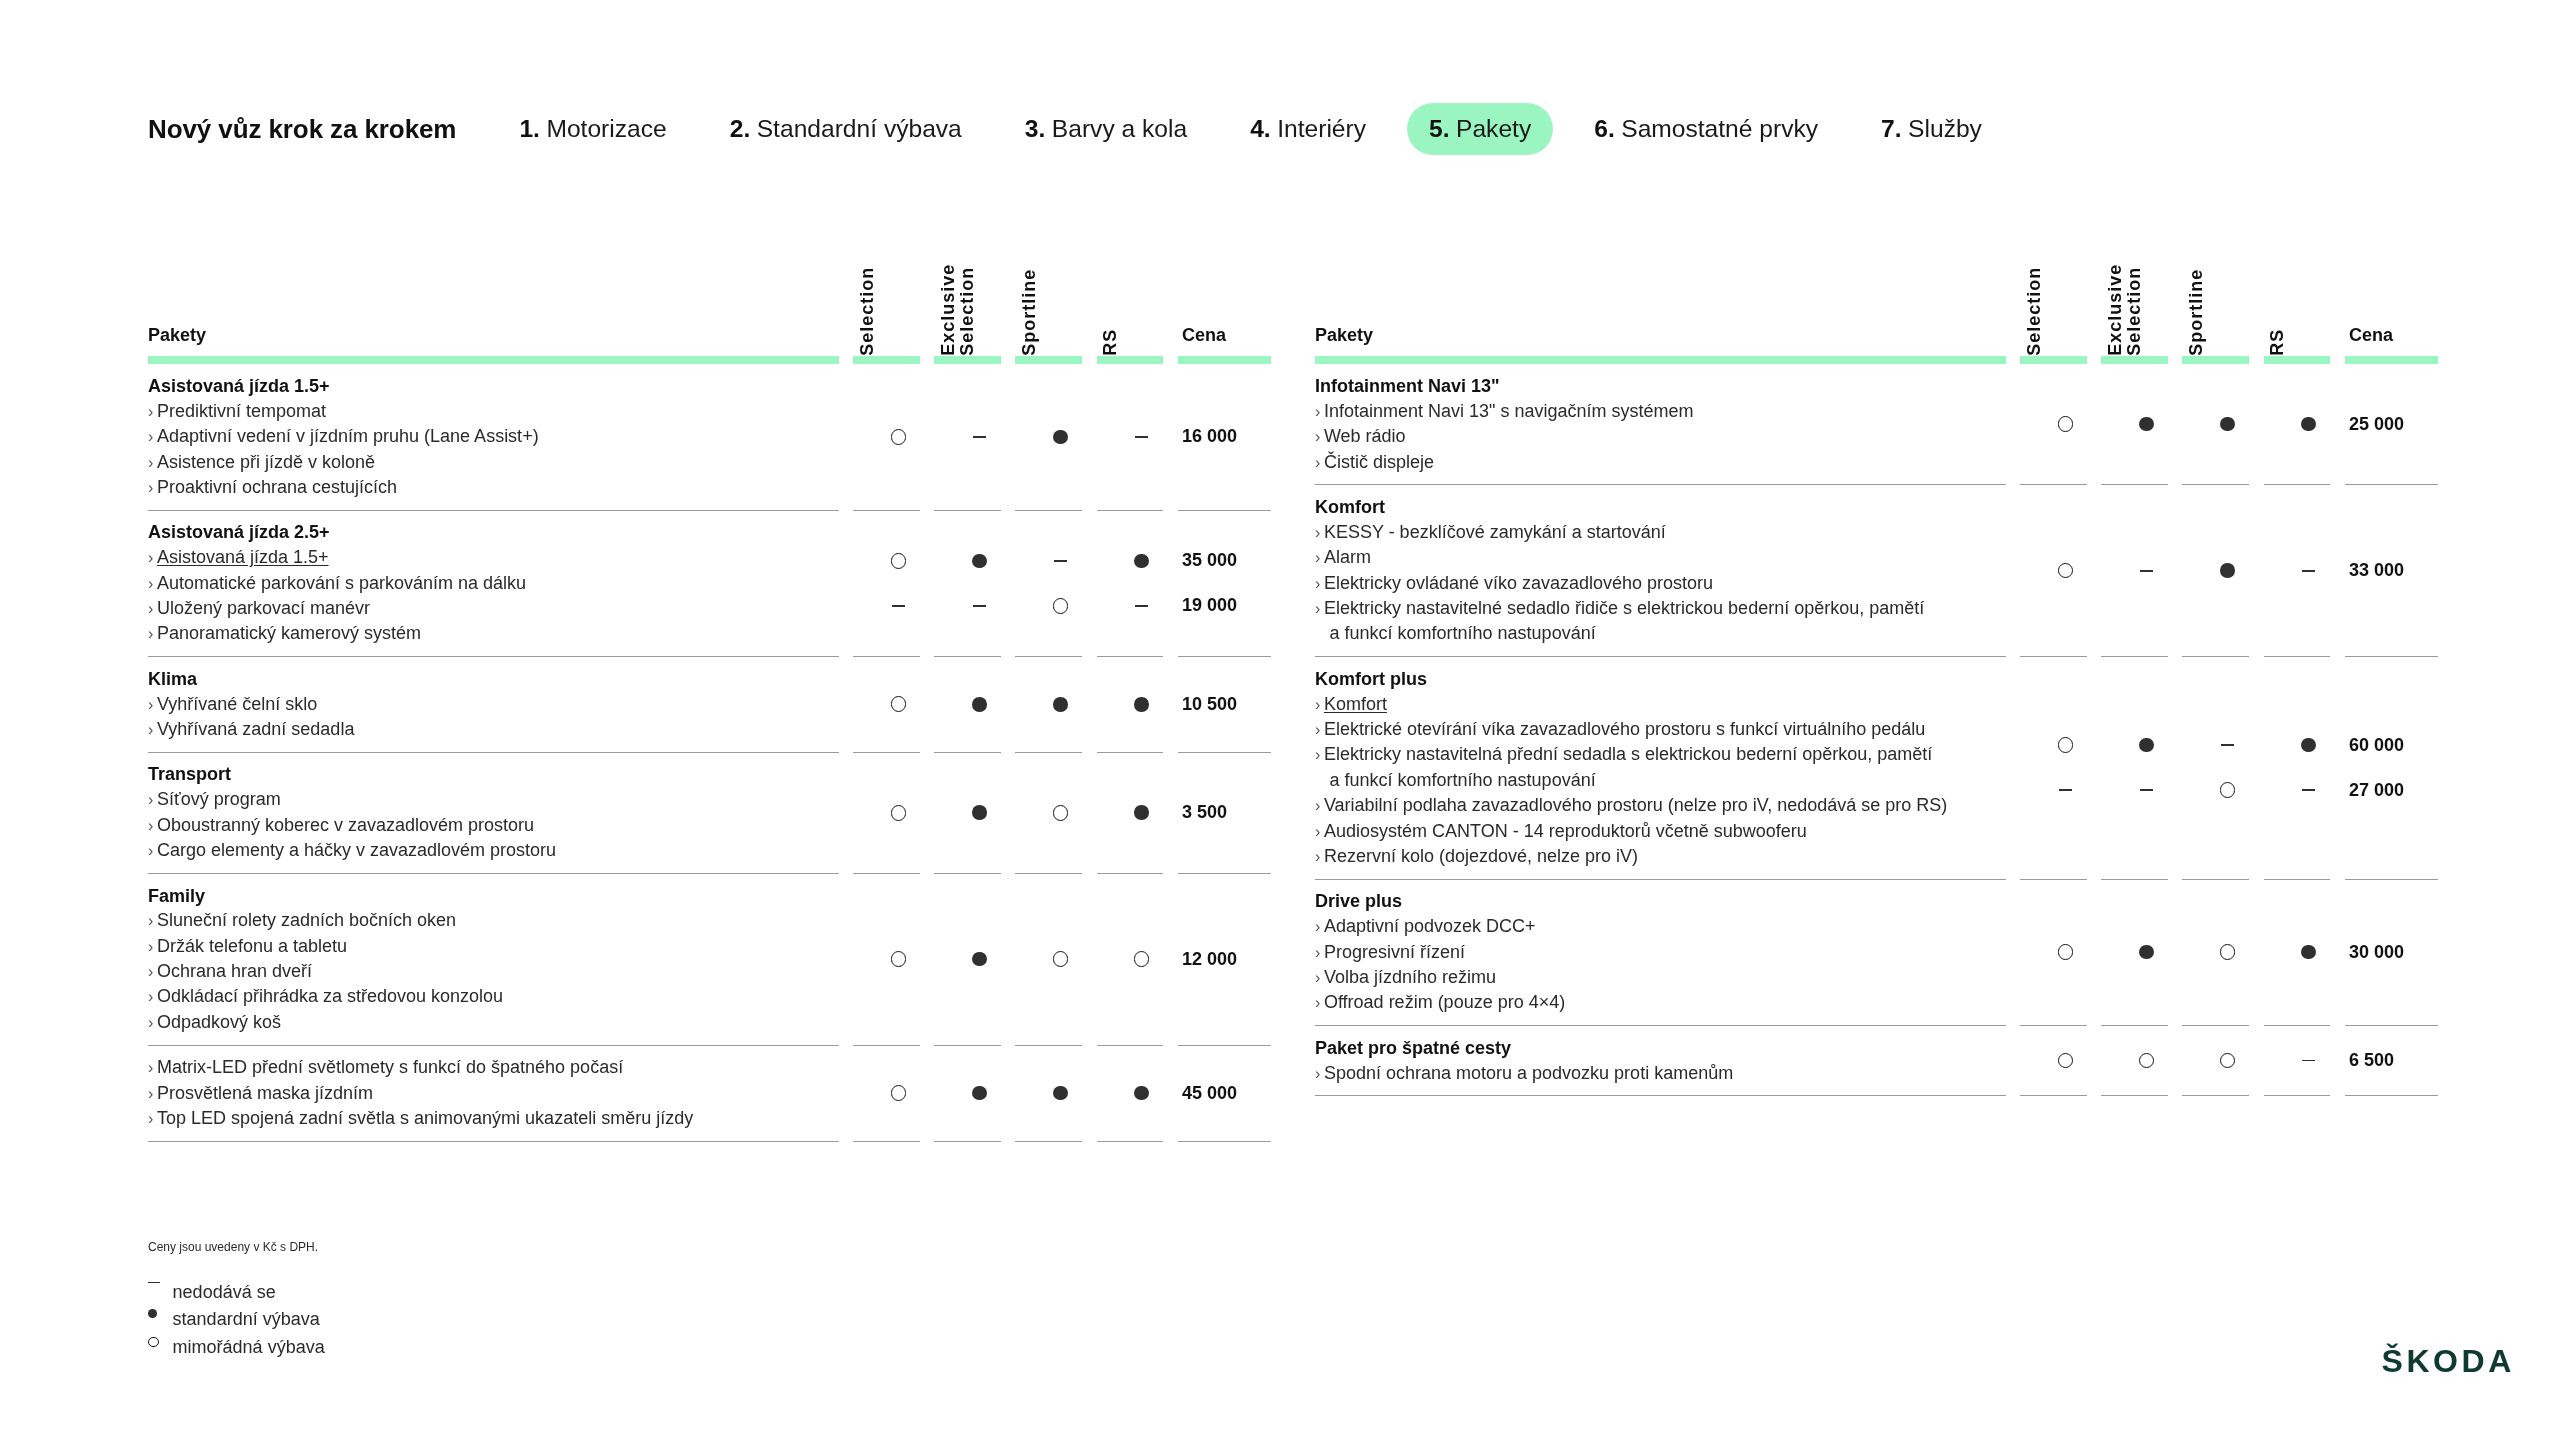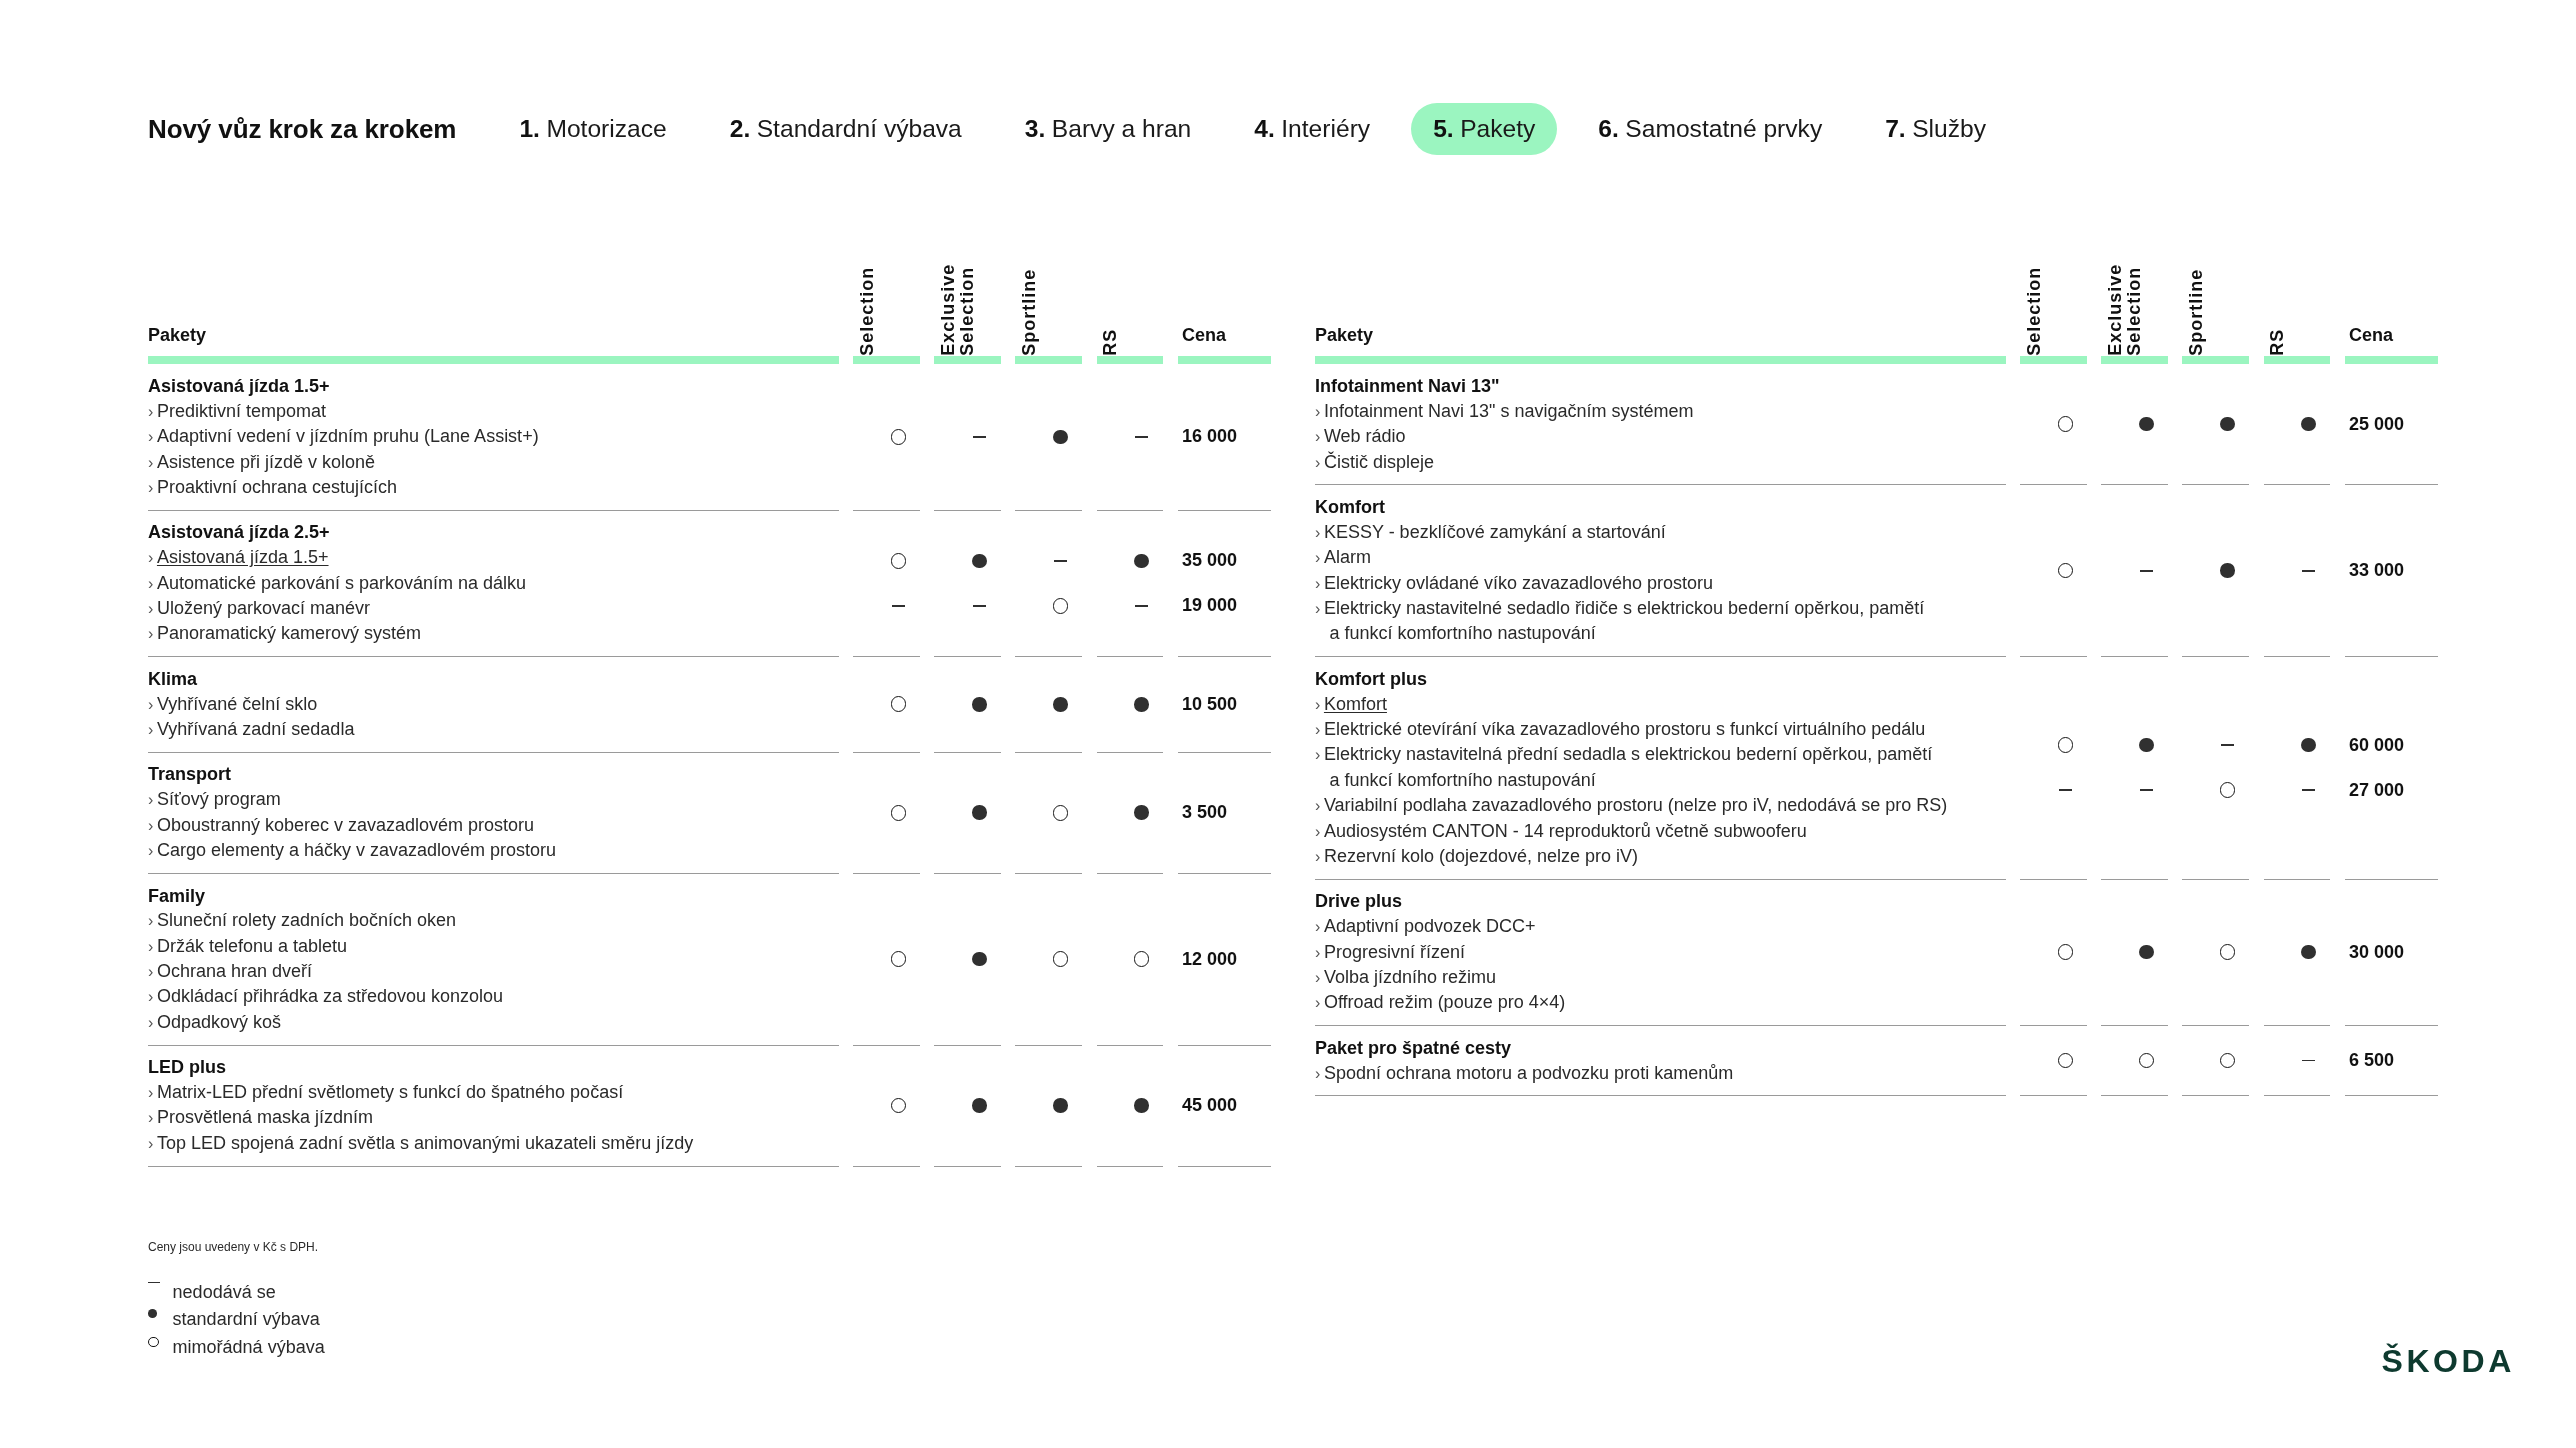--- a/index.html
+++ b/index.html
@@ -159,21 +159,21 @@
       <div class="nav-item">
         <span class="nav-num">1.</span>
         <span class="nav-label">Motorizace</span>
       </div>
       <div class="nav-item">
         <span class="nav-num">2.</span>
         <span class="nav-label">Standardní výbava</span>
       </div>
       <div class="nav-item">
         <span class="nav-num">3.</span>
-        <span class="nav-label">Barvy a hran</span>
+        <span class="nav-label">Barvy a kola</span>
       </div>
       <div class="nav-item">
         <span class="nav-num">4.</span>
         <span class="nav-label">Interiéry</span>
       </div>
       <div class="nav-item active">
         <span class="nav-num">5.</span>
         <span class="nav-label">Pakety</span>
       </div>
       <div class="nav-item">
@@ -393,21 +393,20 @@
       <div class="rowline">
         <div class="rl name"></div>
         <div class="rl sym"></div>
         <div class="rl sym"></div>
         <div class="rl sym"></div>
         <div class="rl sym"></div>
         <div class="rl price"></div>
       </div>
       <div class="row">
         <div class="cell-name">
-          <div class="pkg-title">LED plus</div>
           <div class="pkg-item"><span class="chev">›</span><span class="txt">Matrix-LED přední světlomety s funkcí do špatného počasí</span></div>
           <div class="pkg-item"><span class="chev">›</span><span class="txt">Prosvětlená maska jízdním</span></div>
           <div class="pkg-item"><span class="chev">›</span><span class="txt">Top LED spojená zadní světla s animovanými ukazateli směru jízdy</span></div>
         </div>
         <div style="display: flex; flex-direction: column; justify-content: center; flex: 1 1 auto;">
           <div class="subrow" style="height: 38px;">
             <div class="cell-sym">
               <span class="sym-opt"></span>
             </div>
             <div class="cell-sym">

